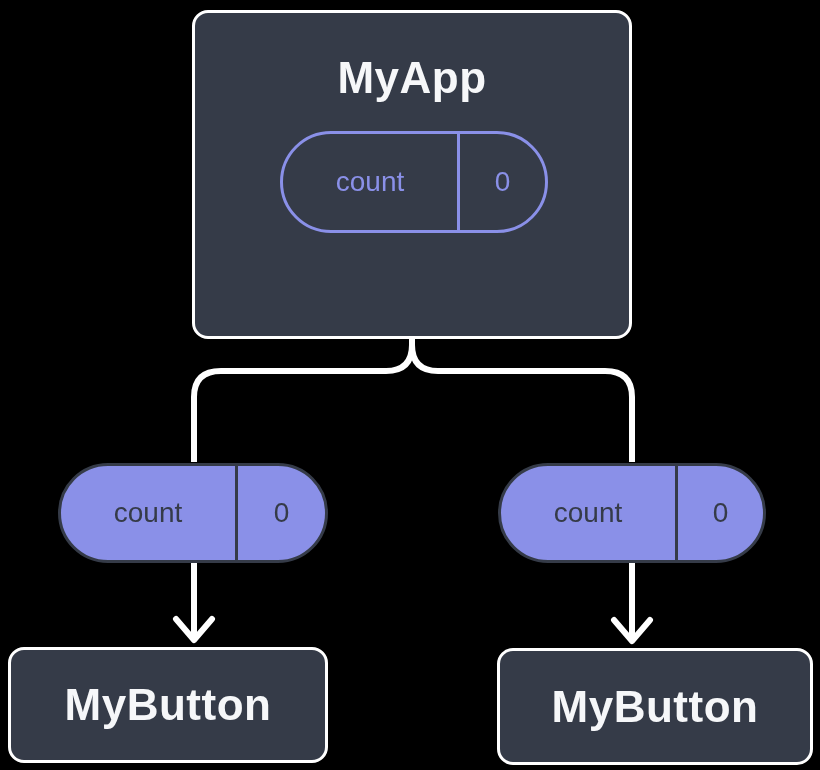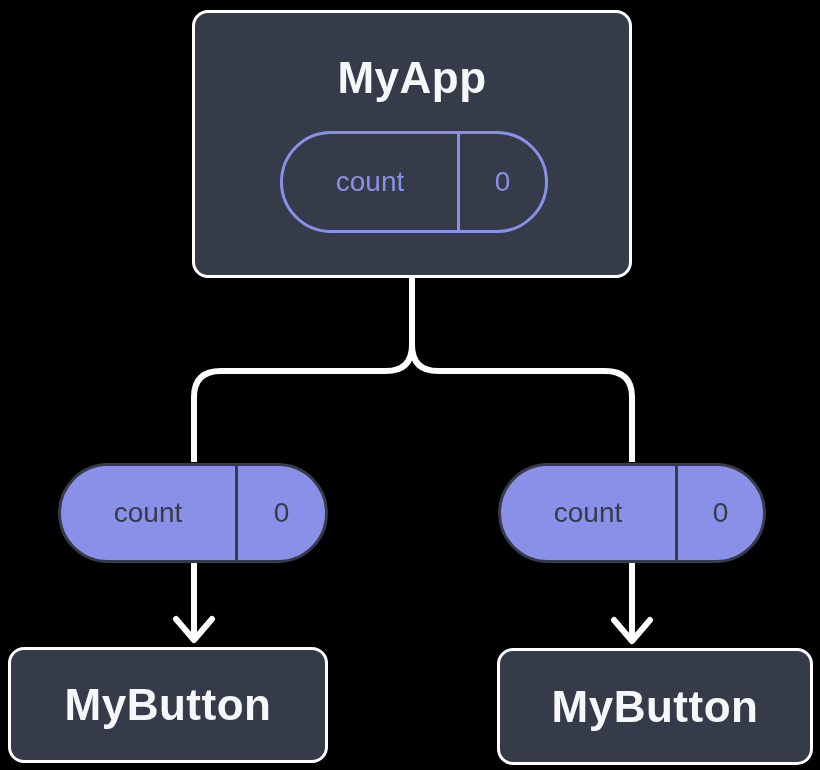--- a/index.html
+++ b/index.html
@@ -27,21 +27,21 @@
     border: 3px solid #ffffff;
     border-radius: 16px;
     box-sizing: border-box;
     color: #f6f7f9;
     z-index: 2;
   }
   .component.root {
     left: 192px;
     top: 10px;
     width: 440px;
-    height: 268px;
+    height: 329px;
   }
   .component .title {
     text-align: center;
     font-size: 44px;
     font-weight: 700;
     line-height: 44px;
     letter-spacing: 0.5px;
   }
   .component.root .title {
     padding-top: 43px;

